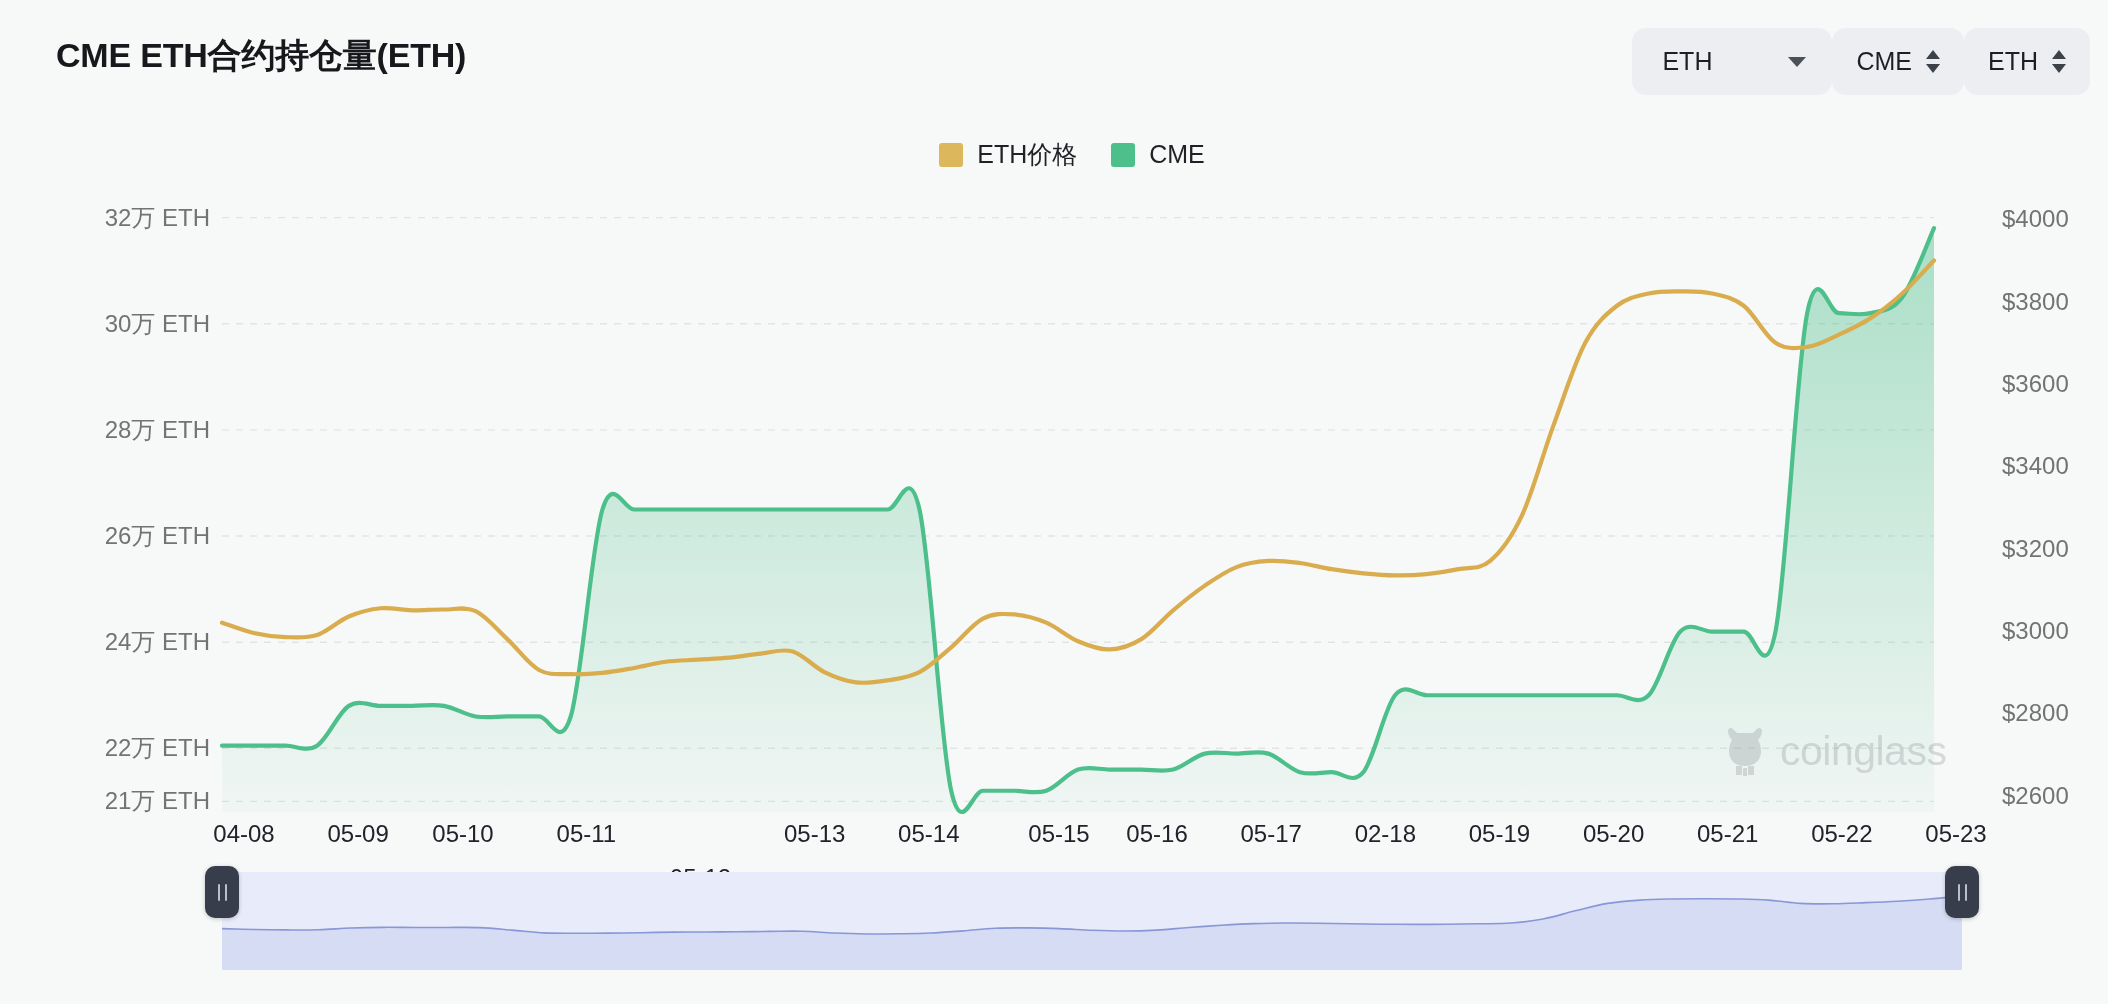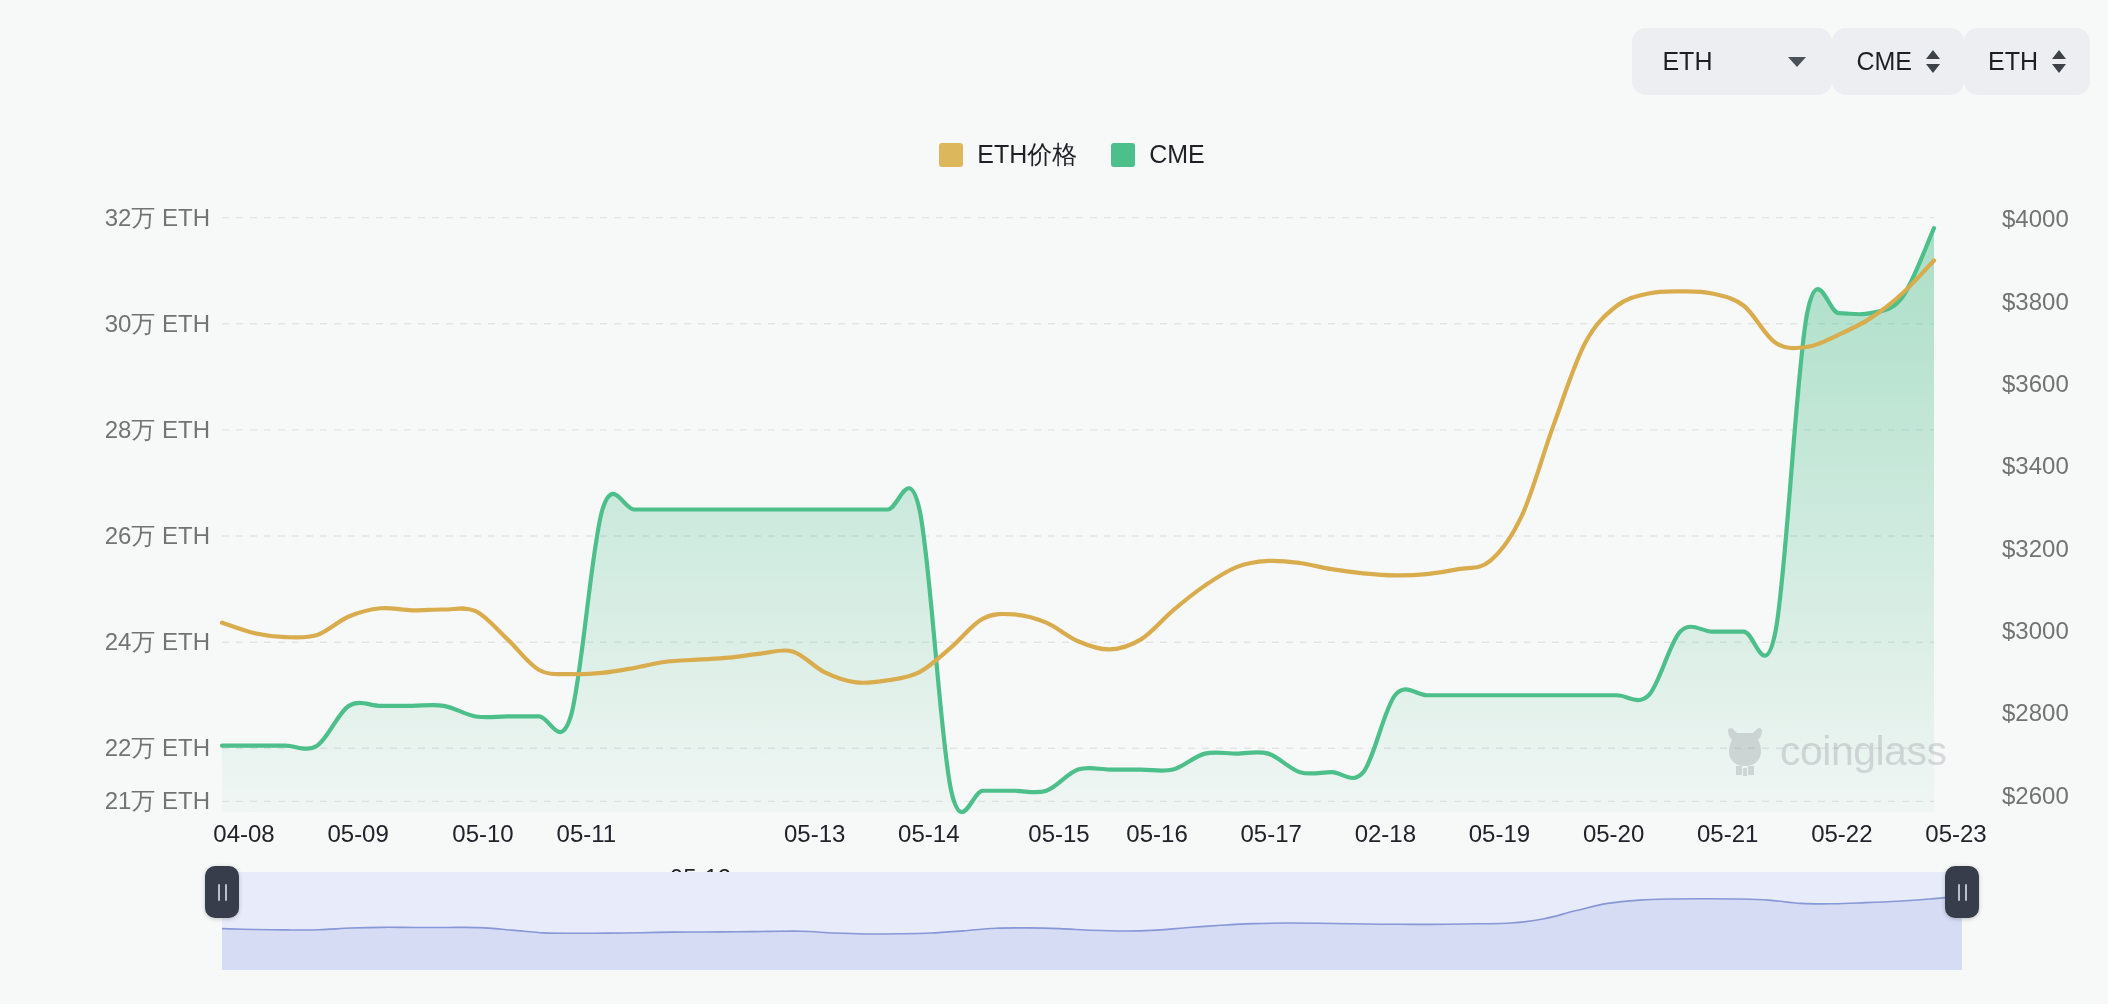--- a/index.html
+++ b/index.html
@@ -181,20 +181,21 @@
   }
   .handle.left { left: -17px; }
   .handle.right { right: -17px; }
 </style>
 </head>
 <body>
 
 <div class="app">
 
   <div class="header">
+    <div class="chart-title">CME ETH合约持仓量(ETH)</div>
 
     <div class="controls">
       <div class="ctl wide">
         <span class="lbl">ETH</span>
         <span class="caret-down"></span>
       </div>
 
       <div class="ctl">
         <span class="lbl">CME</span>
         <span class="stepper">
@@ -260,21 +261,21 @@
         <div class="ylabel-right" style="top: 630.912px;">$3000</div>
         <div class="ylabel-right" style="top: 548.599px;">$3200</div>
         <div class="ylabel-right" style="top: 466.286px;">$3400</div>
         <div class="ylabel-right" style="top: 383.973px;">$3600</div>
         <div class="ylabel-right" style="top: 301.66px;">$3800</div>
         <div class="ylabel-right" style="top: 219.347px;">$4000</div>
       </div>
     <div id="x-labels">
         <div class="xlabel" style="left: 244px;">04-08</div>
         <div class="xlabel" style="left: 358.133px;">05-09</div>
-        <div class="xlabel" style="left: 483px;">05-10</div>
+        <div class="xlabel" style="left: 463px;">05-10</div>
         <div class="xlabel" style="left: 586.4px;">05-11</div>
         <div class="xlabel" style="left: 700.533px; margin-top: 44px;">05-12</div>
         <div class="xlabel" style="left: 814.667px;">05-13</div>
         <div class="xlabel" style="left: 928.8px;">05-14</div>
         <div class="xlabel" style="left: 1059px;">05-15</div>
         <div class="xlabel" style="left: 1157.07px;">05-16</div>
         <div class="xlabel" style="left: 1271.2px;">05-17</div>
         <div class="xlabel" style="left: 1385.33px;">02-18</div>
         <div class="xlabel" style="left: 1499.47px;">05-19</div>
         <div class="xlabel" style="left: 1613.6px;">05-20</div>

